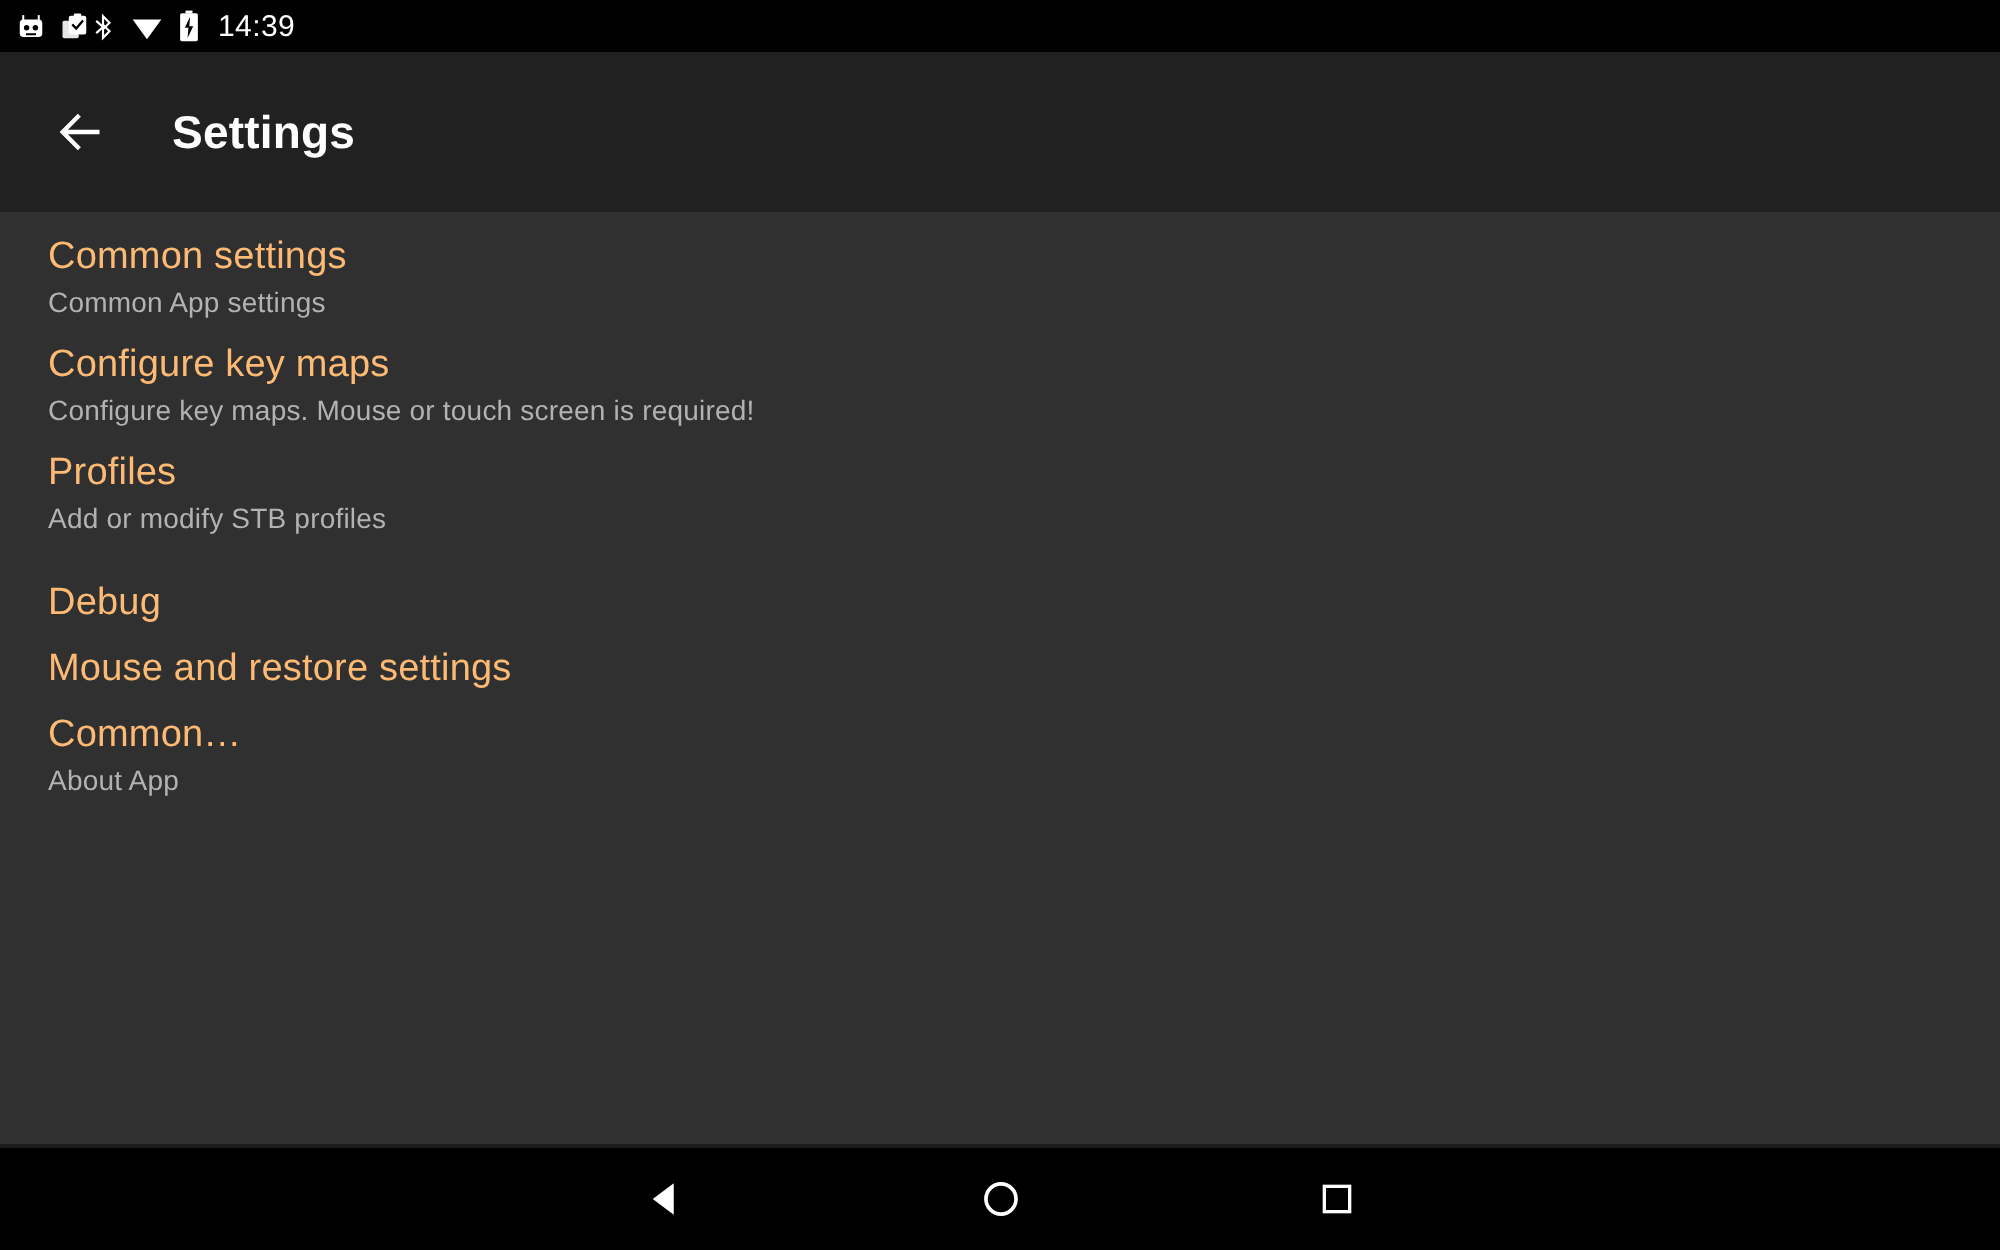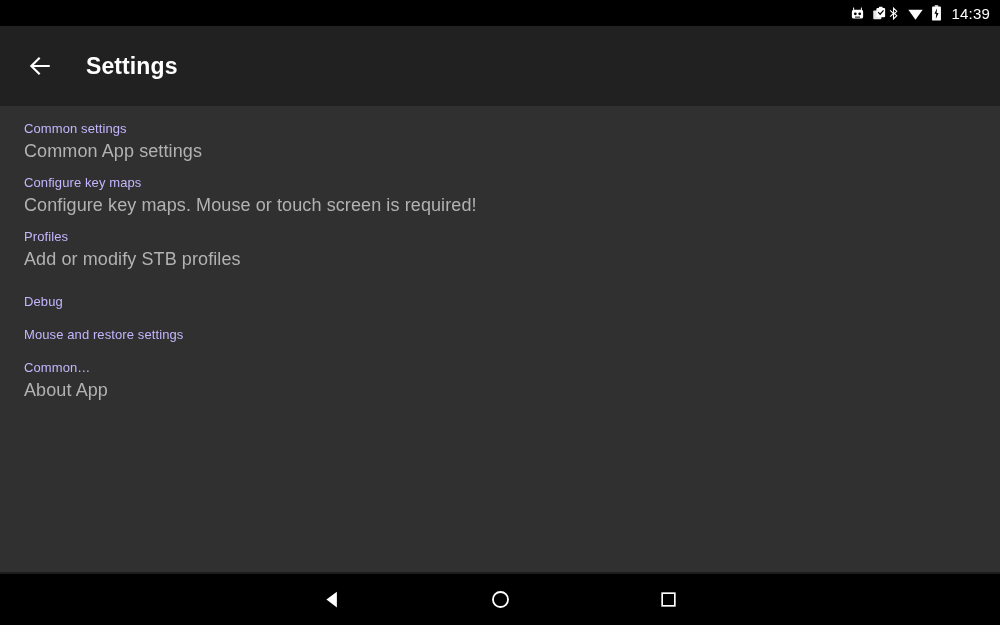--- a/index.html
+++ b/index.html
@@ -23,21 +23,21 @@
     display: flex;
     flex-direction: column;
   }
 
   
   .status-bar {
     height: 26px;
     background: #000000;
     display: flex;
     align-items: center;
-    justify-content: flex-end;
+    justify-content: flex-start;
     padding: 0 10px 0 8px;
     box-sizing: border-box;
     flex: 0 0 auto;
   }
   .status-left {
     display: flex;
     align-items: center;
     gap: 7px;
   }
   .status-right {
@@ -99,30 +99,30 @@
     list-style: none;
     margin: 0;
     padding: 0;
   }
   .settings-item {
     padding: 6px 24px 5px 24px;
     cursor: pointer;
     box-sizing: border-box;
   }
   .item-title {
-    color: #c4b5fd;
-    font-size: 13px;
+    color: #fdba74;
+    font-size: 19px;
     font-weight: 400;
     line-height: 22px;
     letter-spacing: 0.1px;
     white-space: nowrap;
   }
   .item-subtitle {
     color: #b2b2b2;
-    font-size: 18px;
+    font-size: 14px;
     font-weight: 400;
     line-height: 20px;
     letter-spacing: 0.1px;
     margin-top: 1px;
     white-space: nowrap;
   }
   .item-subtitle:empty {
     display: none;
   }
 

